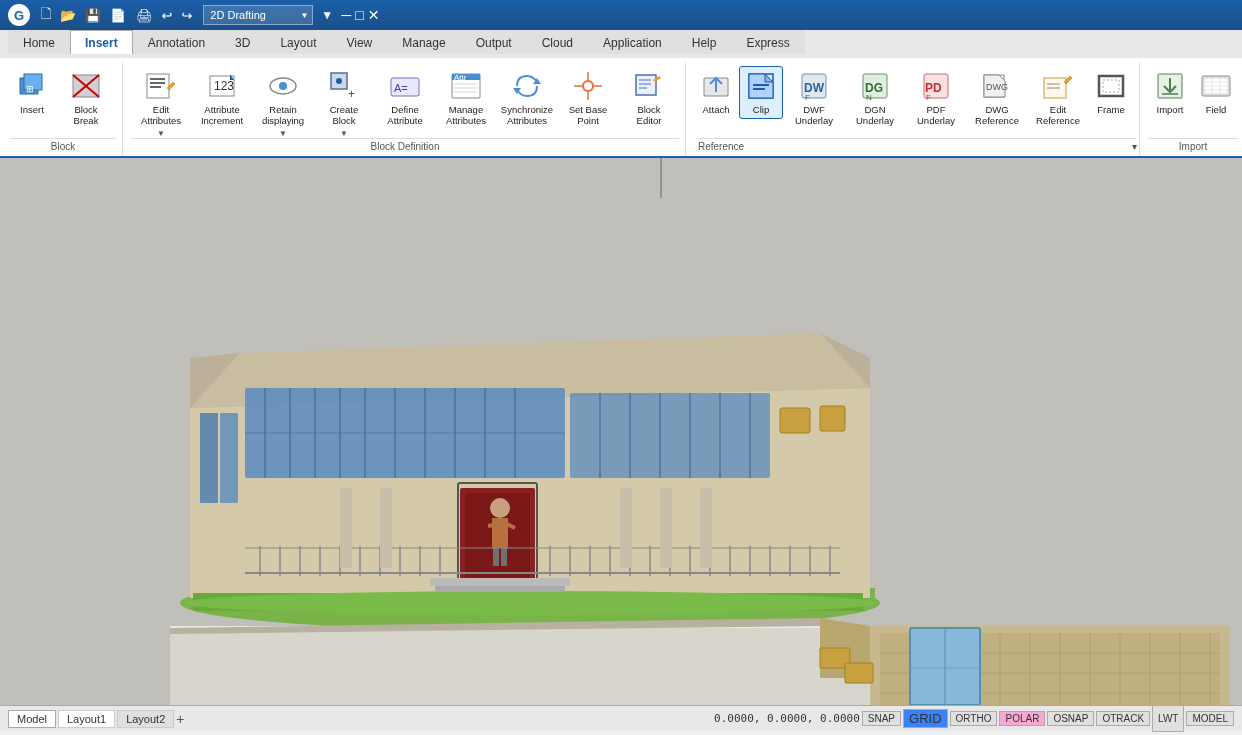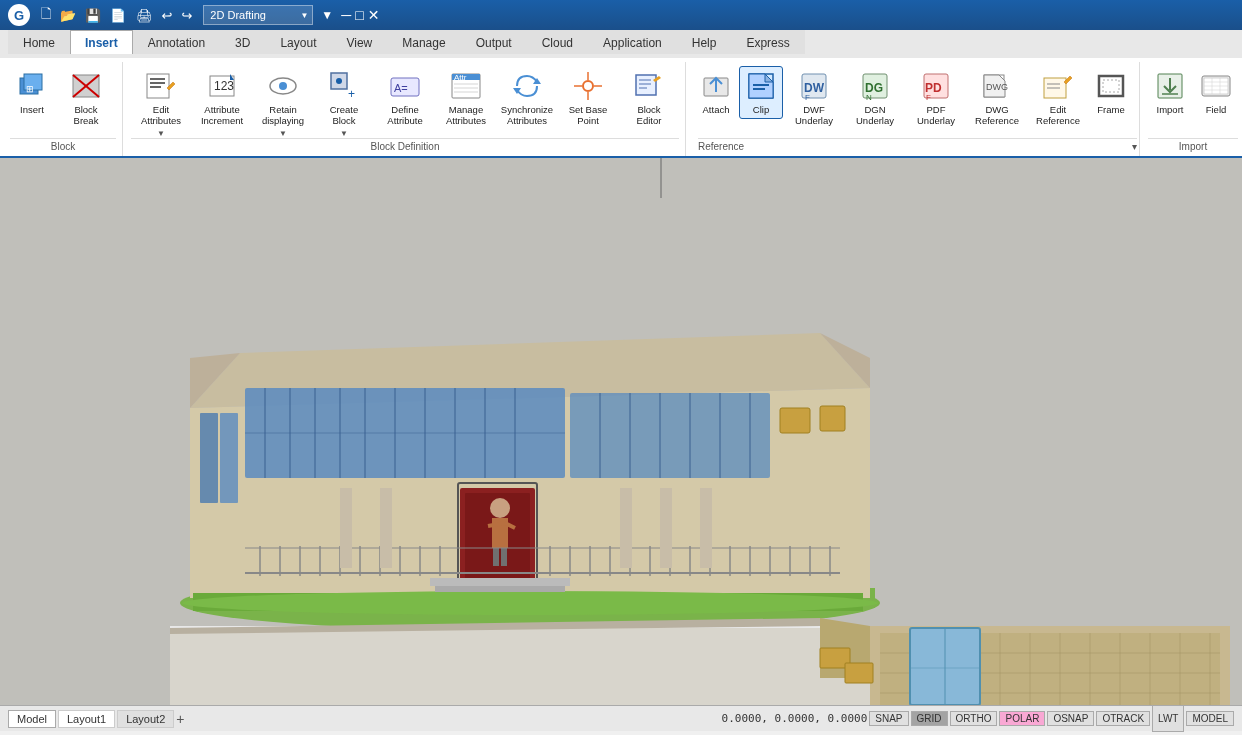--- a/index.html
+++ b/index.html
@@ -595,20 +595,20 @@
 </div>
 
 <div id="status-bar" style="height:26px;background:#e8e8e8;border-top:1px solid #aaa;display:flex;align-items:center;padding:0 8px;font-size:10px;color:#333;gap:2px;">
   <span style="padding:2px 8px;background:white;border:1px solid #aaa;cursor:pointer;font-size:11px;">Model</span>
   <span style="padding:2px 8px;background:#ffffff;border:1px solid #ccc;cursor:pointer;font-size:11px;">Layout1</span>
   <span style="padding:2px 8px;background:#e0e0e0;border:1px solid #ccc;cursor:pointer;font-size:11px;">Layout2</span>
   <span style="font-size:14px;cursor:pointer;color:#555;">+</span>
   <span style="flex:1;"></span>
   <span style="font-family:monospace;font-size:11px;color:#333;">0.0000, 0.0000, 0.0000</span>
   <span style="padding:1px 5px;background:#e0e0e0;border:1px solid #aaa;cursor:pointer;font-size:10px;">SNAP</span>
-  <span style="padding:1px 5px;background:#a3a3a3;border:1px solid #aaa;cursor:pointer;font-size:10px;">GRID</span>
+  <span style="padding:1px 5px;background:#3b82f6;border:1px solid #aaa;cursor:pointer;font-size:13px;">GRID</span>
   <span style="padding:1px 5px;background:#e0e0e0;border:1px solid #aaa;cursor:pointer;font-size:10px;">ORTHO</span>
   <span style="padding:1px 5px;background:#f9a8d4;border:1px solid #aaa;cursor:pointer;font-size:10px;">POLAR</span>
   <span style="padding:1px 5px;background:#e0e0e0;border:1px solid #aaa;cursor:pointer;font-size:10px;">OSNAP</span>
   <span style="padding:1px 5px;background:#e0e0e0;border:1px solid #aaa;cursor:pointer;font-size:10px;">OTRACK</span>
   <span style="padding:7px 5px;background:#e0e0e0;border:1px solid #aaa;cursor:pointer;font-size:10px;">LWT</span>
   <span style="padding:1px 5px;background:#e0e0e0;border:1px solid #aaa;cursor:pointer;font-size:10px;">MODEL</span>
 </div>
 
 </body></html>

